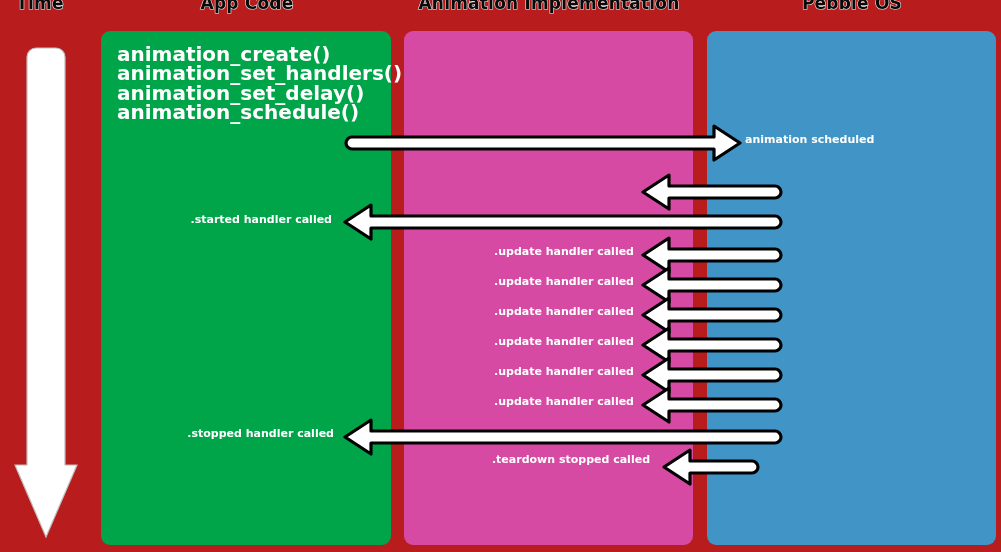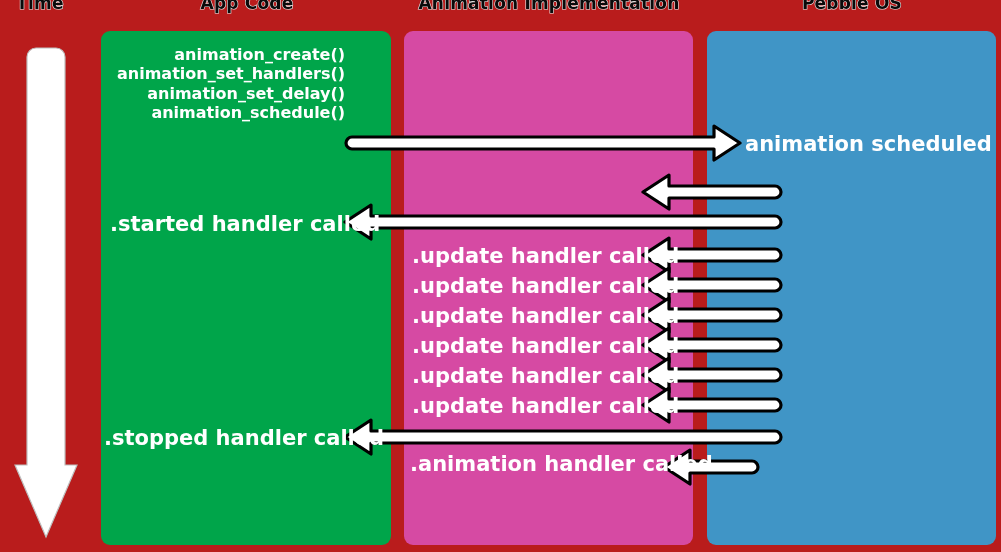--- a/index.html
+++ b/index.html
@@ -43,40 +43,39 @@
   .lane-app      { background: #00A54A; }
   .lane-anim     { background: #D64AA3; }
   .lane-os       { background: #4095C6; }
 
   
   .time-arrow { position: absolute; left: 14px; top: 40px; }
 
   
   .msg {
     position: absolute;
-    font-size: 21px;
+    font-size: 11px;
     font-weight: bold;
     color: #ffffff;
     white-space: nowrap;
     line-height: 1;
   }
   .msg-right { text-align: right; }
   .msg-left  { text-align: left; }
 
   
   .code-list {
     position: absolute;
     left: 117px;
     top: 45px;
-    font-size: 16px;
+    font-size: 20px;
     font-weight: bold;
     color: #ffffff;
     line-height: 19.4px;
     white-space: nowrap;
-    text-align: right;
   }
 
   
   #arrows {
     position: absolute;
     left: 0; top: 0;
     width: 1001px; height: 552px;
     pointer-events: none;
   }
 </style>
@@ -155,18 +154,18 @@
 
   <div class="msg msg-right" style="left:110px; top:214px; width:222px;">.started handler called</div>
 
   <div class="msg msg-right" style="left:412px; top:246px; width:222px;">.update handler called</div>
   <div class="msg msg-right" style="left:412px; top:276px; width:222px;">.update handler called</div>
   <div class="msg msg-right" style="left:412px; top:306px; width:222px;">.update handler called</div>
   <div class="msg msg-right" style="left:412px; top:336px; width:222px;">.update handler called</div>
   <div class="msg msg-right" style="left:412px; top:366px; width:222px;">.update handler called</div>
   <div class="msg msg-right" style="left:412px; top:396px; width:222px;">.update handler called</div>
 
-  <div class="msg msg-right" style="left:104px; top:428px; width:222px;">.stopped handler called</div>
+  <div class="msg msg-right" style="left:112px; top:428px; width:222px;">.stopped handler called</div>
 
-  <div class="msg msg-right" style="left:410px; top:454px; width:240px;">.animation handler called</div>
+  <div class="msg msg-right" style="left:410px; top:454px; width:240px;">.teardown stopped called</div>
 
 
 </div>
 
 </body></html>

